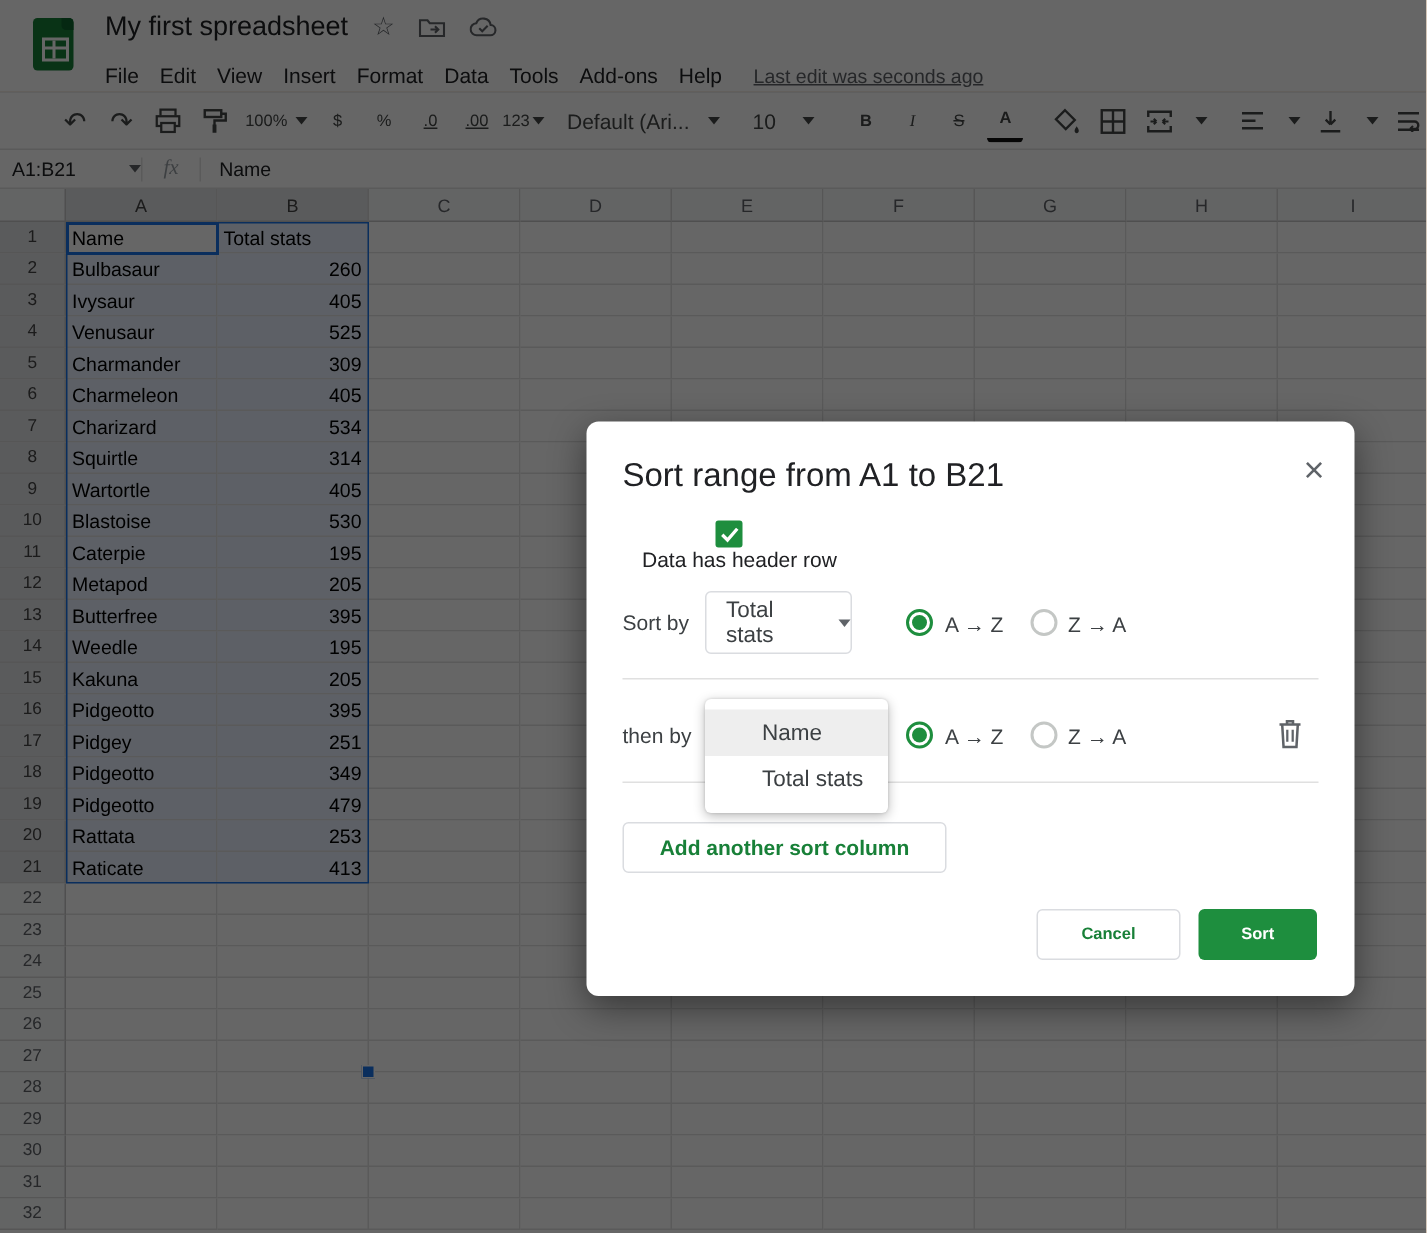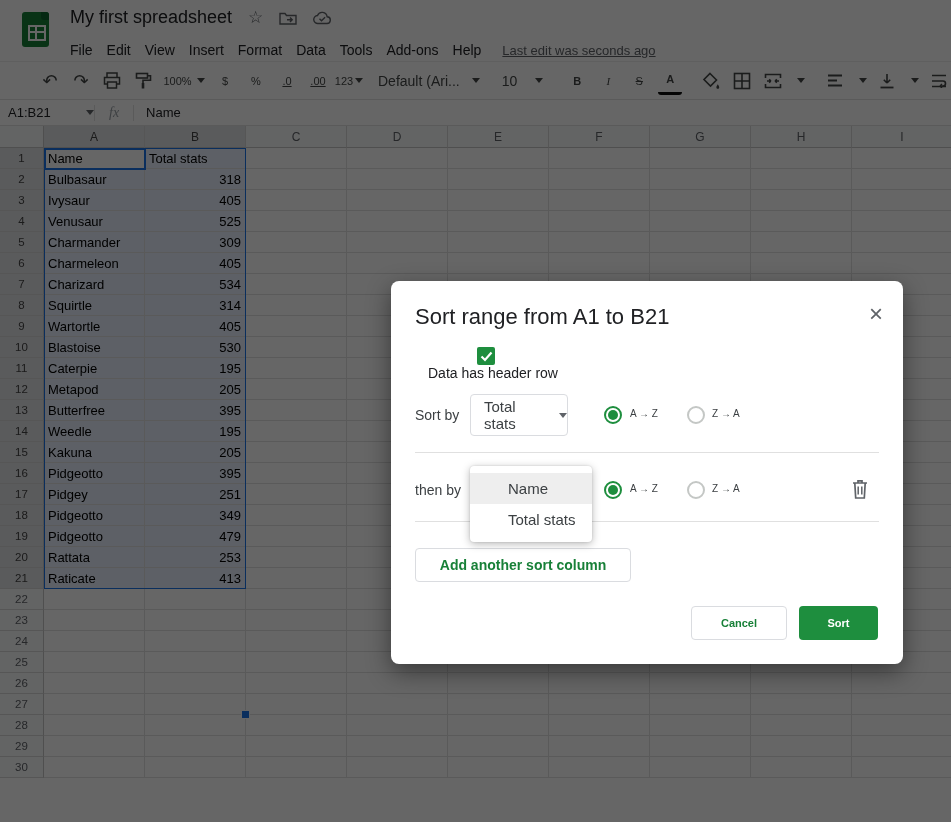--- a/index.html
+++ b/index.html
@@ -68,21 +68,21 @@
   .chk{width:18px;height:18px;background:#1e8e3e;border-radius:2px;display:flex;align-items:center;justify-content:center;flex:none;}
   .chk-label{font-size:14px;color:#202124;margin-left:13px;}
   .rule-label{position:absolute;font-size:14px;color:#3c4043;}
   .select{position:absolute;left:79px;top:113px;width:98px;height:42px;border:1px solid #dadce0;border-radius:4px;
           box-sizing:border-box;display:flex;align-items:center;padding-left:13px;font-size:15px;color:#3c4043;background:#fff;}
   .select .caret{border-top-color:#5f6368;margin-left:9px;}
   .radio{position:absolute;width:18px;height:18px;border-radius:50%;box-sizing:border-box;}
   .radio.on{border:2px solid #1e8e3e;}
   .radio.on:after{content:"";position:absolute;left:2px;top:2px;width:10px;height:10px;border-radius:50%;background:#1e8e3e;}
   .radio.off{border:2px solid #c4c7c5;}
-  .radio-label{position:absolute;font-size:10px;color:#3c4043;}
+  .radio-label{position:absolute;font-size:14px;color:#3c4043;}
   .divider{position:absolute;left:24px;width:464px;height:1px;background:#e0e0e0;}
   .trash{position:absolute;left:459px;top:197px;width:22px;height:24px;}
   .add-btn{position:absolute;left:24px;top:267px;width:216px;height:34px;border:1px solid #dadce0;border-radius:4px;background:#fff;
            color:#188038;font-size:14px;font-weight:bold;display:flex;align-items:center;justify-content:center;box-sizing:border-box;}
   .btn{position:absolute;top:325px;height:34px;border-radius:4px;font-size:11px;font-weight:bold;
        display:flex;align-items:center;justify-content:center;box-sizing:border-box;}
   .btn.cancel{left:300px;width:96px;background:#fff;border:1px solid #dadce0;color:#188038;}
   .btn.sort{left:408px;width:79px;background:#1e8e3e;color:#fff;}
   .menu{position:absolute;left:79px;top:185px;width:122px;background:#fff;border-radius:4px;
         box-shadow:0 2px 8px rgba(0,0,0,0.28),0 0 2px rgba(0,0,0,0.15);padding:7px 0;z-index:5;}
@@ -257,21 +257,21 @@
           <div class="cell"></div>
           <div class="cell"></div>
           <div class="cell"></div>
           <div class="cell"></div>
           <div class="cell"></div>
           <div class="cell"></div>
         </div>
         <div class="grow">
           <div class="rowh sel">2</div>
           <div class="cell range">Bulbasaur</div>
-          <div class="cell range num">318</div>
+          <div class="cell range num">260</div>
           <div class="cell"></div>
           <div class="cell"></div>
           <div class="cell"></div>
           <div class="cell"></div>
           <div class="cell"></div>
           <div class="cell"></div>
           <div class="cell"></div>
         </div>
         <div class="grow">
           <div class="rowh sel">3</div>
@@ -592,20 +592,44 @@
           <div class="cell"></div>
           <div class="cell"></div>
           <div class="cell"></div>
           <div class="cell"></div>
           <div class="cell"></div>
           <div class="cell"></div>
           <div class="cell"></div>
         </div>
         <div class="grow">
           <div class="rowh">30</div>
+          <div class="cell"></div>
+          <div class="cell"></div>
+          <div class="cell"></div>
+          <div class="cell"></div>
+          <div class="cell"></div>
+          <div class="cell"></div>
+          <div class="cell"></div>
+          <div class="cell"></div>
+          <div class="cell"></div>
+        </div>
+        <div class="grow">
+          <div class="rowh">31</div>
+          <div class="cell"></div>
+          <div class="cell"></div>
+          <div class="cell"></div>
+          <div class="cell"></div>
+          <div class="cell"></div>
+          <div class="cell"></div>
+          <div class="cell"></div>
+          <div class="cell"></div>
+          <div class="cell"></div>
+        </div>
+        <div class="grow">
+          <div class="rowh">32</div>
           <div class="cell"></div>
           <div class="cell"></div>
           <div class="cell"></div>
           <div class="cell"></div>
           <div class="cell"></div>
           <div class="cell"></div>
           <div class="cell"></div>
           <div class="cell"></div>
           <div class="cell"></div>
         </div>

